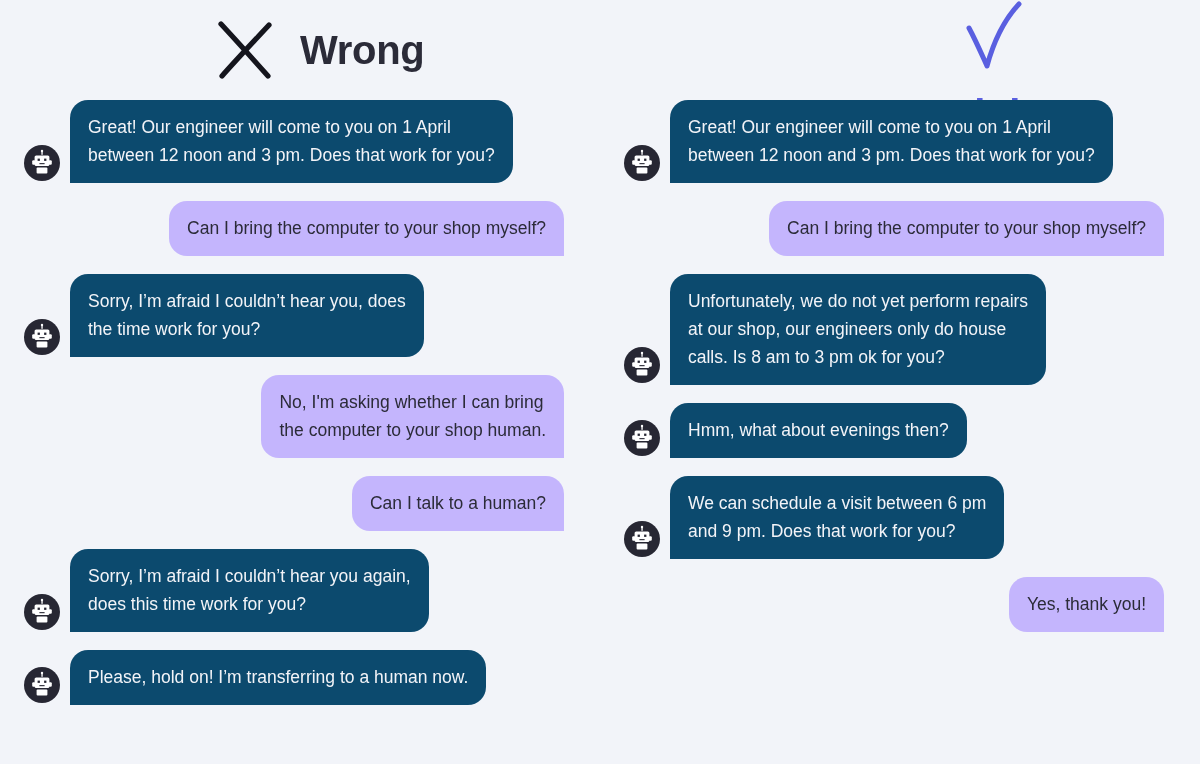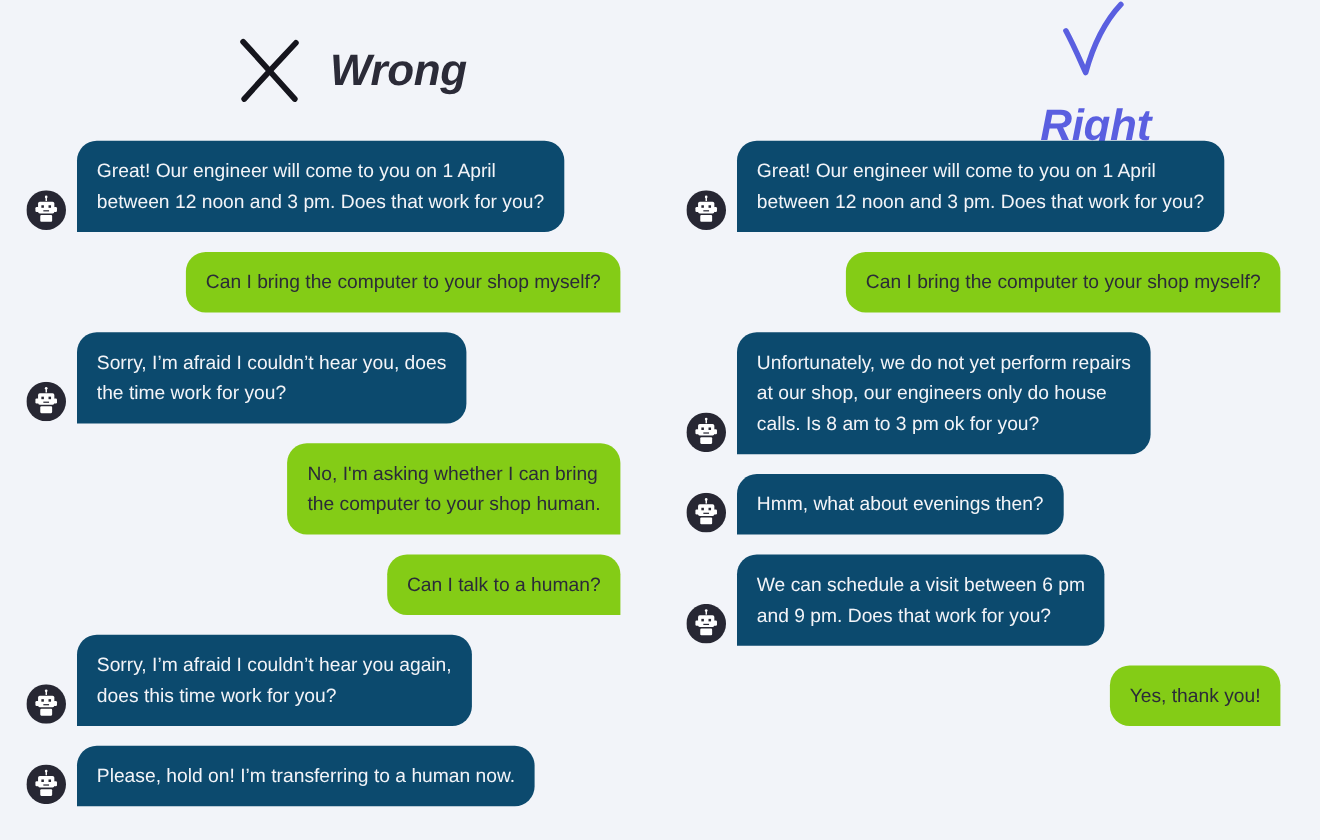--- a/index.html
+++ b/index.html
@@ -26,23 +26,22 @@
     width: 600px;
     position: relative;
     box-sizing: border-box;
   }
 
   
   .col-header {
     display: flex;
     align-items: center;
     gap: 22px;
-    height: 128px;
+    height: 100px;
     padding-left: 0;
-    font-style: italic;
   }
   .col-header.wrong-header { padding-left: 212px; }
   .col-header.right-header { padding-left: 192px; flex-direction: column; }
 
   .mark {
     width: 66px;
     height: 72px;
     flex: 0 0 auto;
     display: block;
   }
@@ -90,21 +89,21 @@
     box-sizing: border-box;
     word-wrap: break-word;
     white-space: pre-line;
   }
   .bubble.bot {
     background: #0c4a6e;
     color: #f3f4f8;
     border-radius: 18px 18px 18px 0;
   }
   .bubble.user {
-    background: #84cc16;
+    background: #c4b5fd;
     color: #2b2b38;
     border-radius: 18px 18px 0 18px;
   }
 </style>
 </head>
 <body>
 
 <div class="board">
 
   <div class="column">

